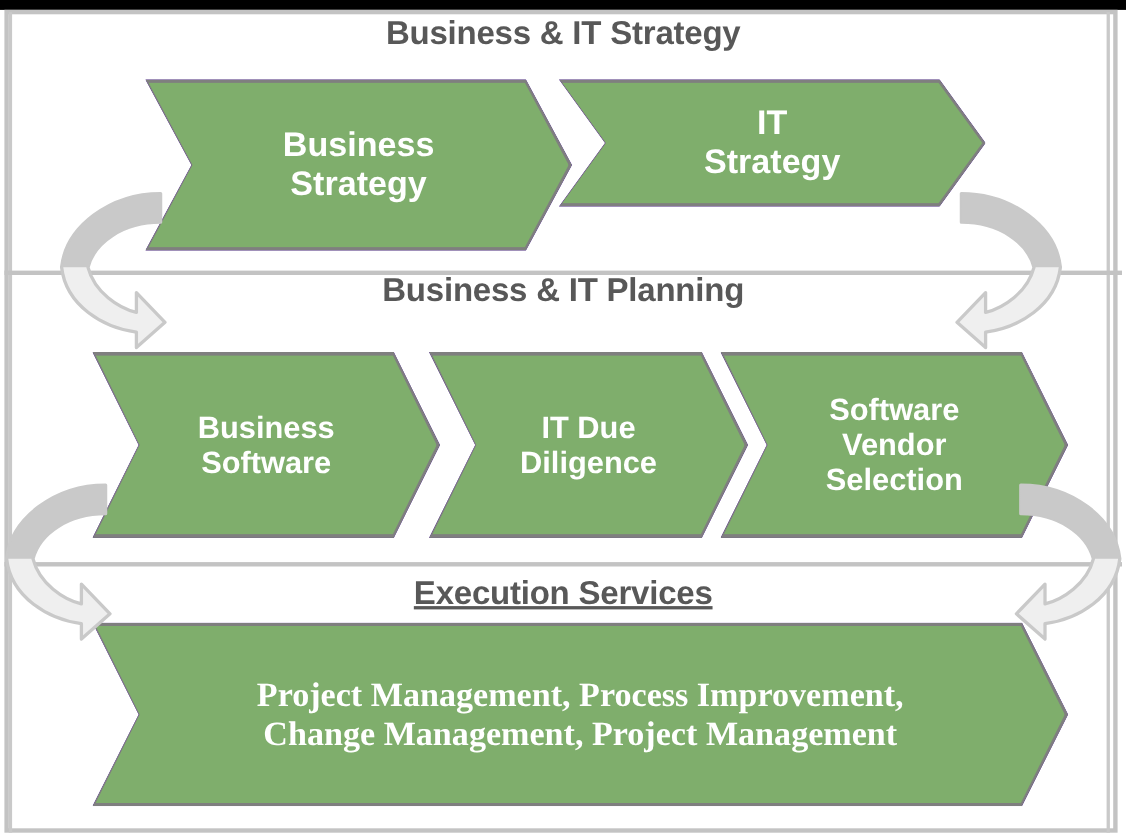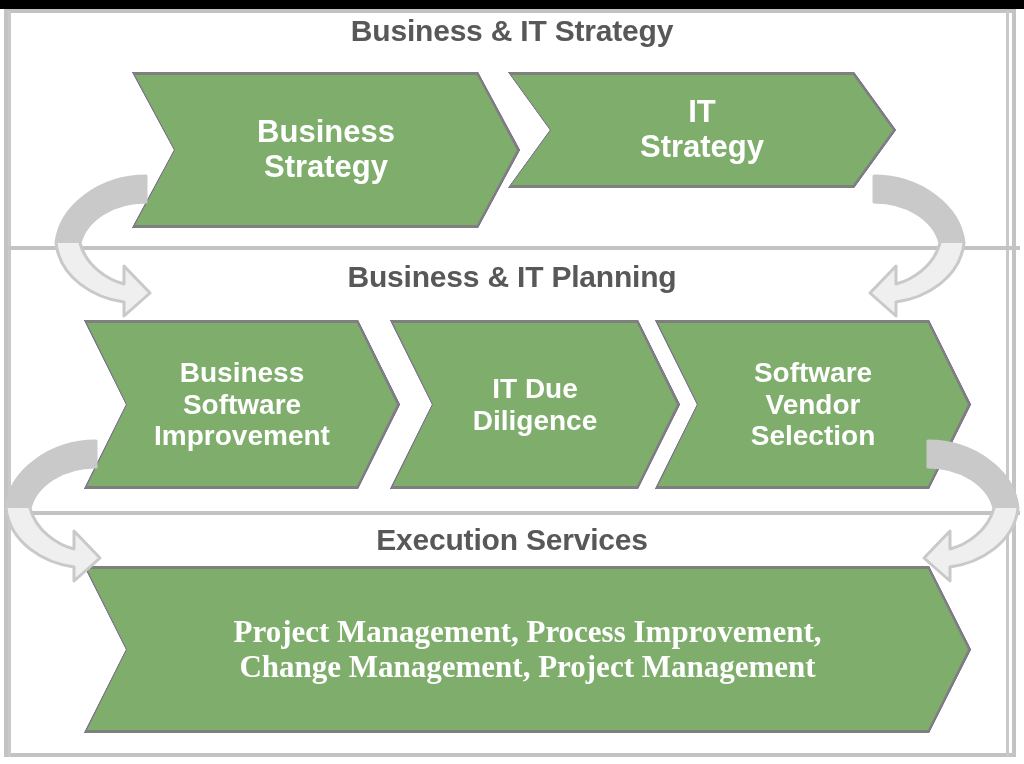--- a/index.html
+++ b/index.html
@@ -65,22 +65,22 @@
     left: 0;
     width: 1024px;
     text-align: center;
     color: #585858;
     font-weight: bold;
     font-size: 30px;
     letter-spacing: -0.2px;
     line-height: 1.05;
   }
   .band-title.t1 { top: 15px; }
-  .band-title.t2 { top: 261px; }
-  .band-title.t3 { top: 524px; }
+  .band-title.t2 { top: 249px; }
+  .band-title.t3 { top: 524px; text-decoration: underline; }
 
   
   .chev {
     position: absolute;
     display: flex;
     align-items: center;
     justify-content: center;
     background: #4c1d95;
     box-sizing: border-box;
     color: #ffffff;
@@ -172,21 +172,20 @@
   </div>
 
   <div class="band-title t2">Business &amp; IT Planning</div>
 
   <div class="chev c-bpi">
     <span class="chev-border"></span>
     <span class="chev-fill"></span>
     <span class="chev-label">
       <span>Business</span><br>
       <span>Software</span><br>
-      <span>Improvement</span>
     </span>
   </div>
 
   <div class="chev c-svs">
     <span class="chev-border"></span>
     <span class="chev-fill"></span>
     <span class="chev-label">
       <span>Software</span><br>
       <span>Vendor</span><br>
       <span>Selection</span>

